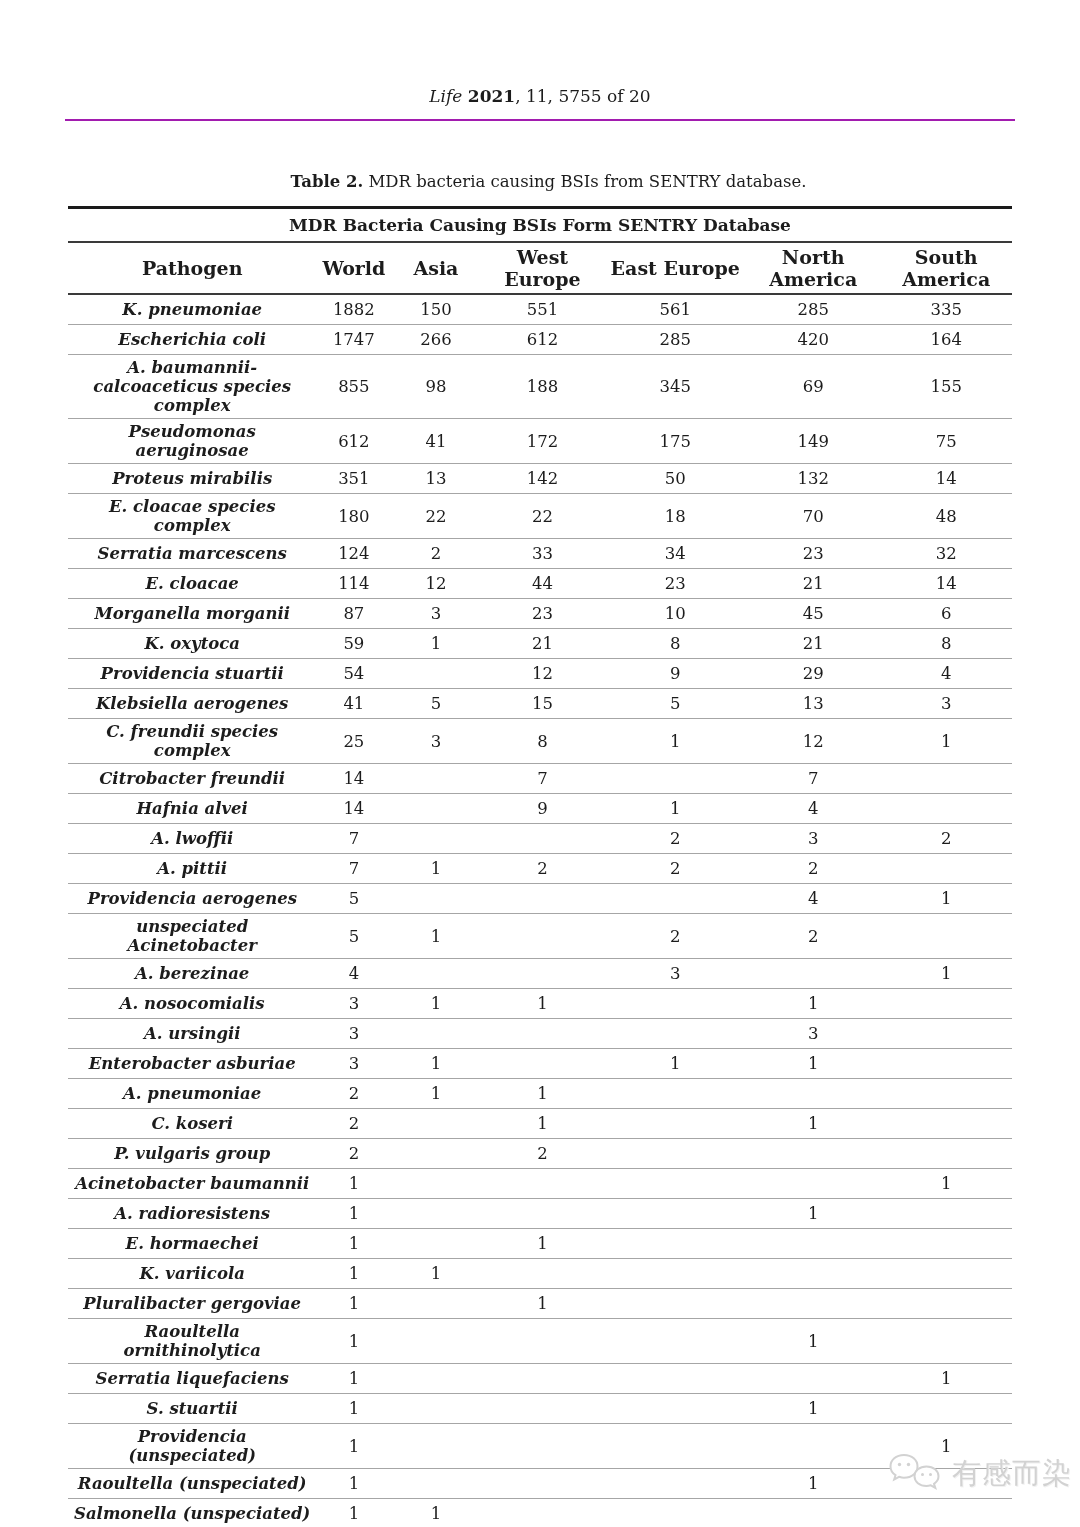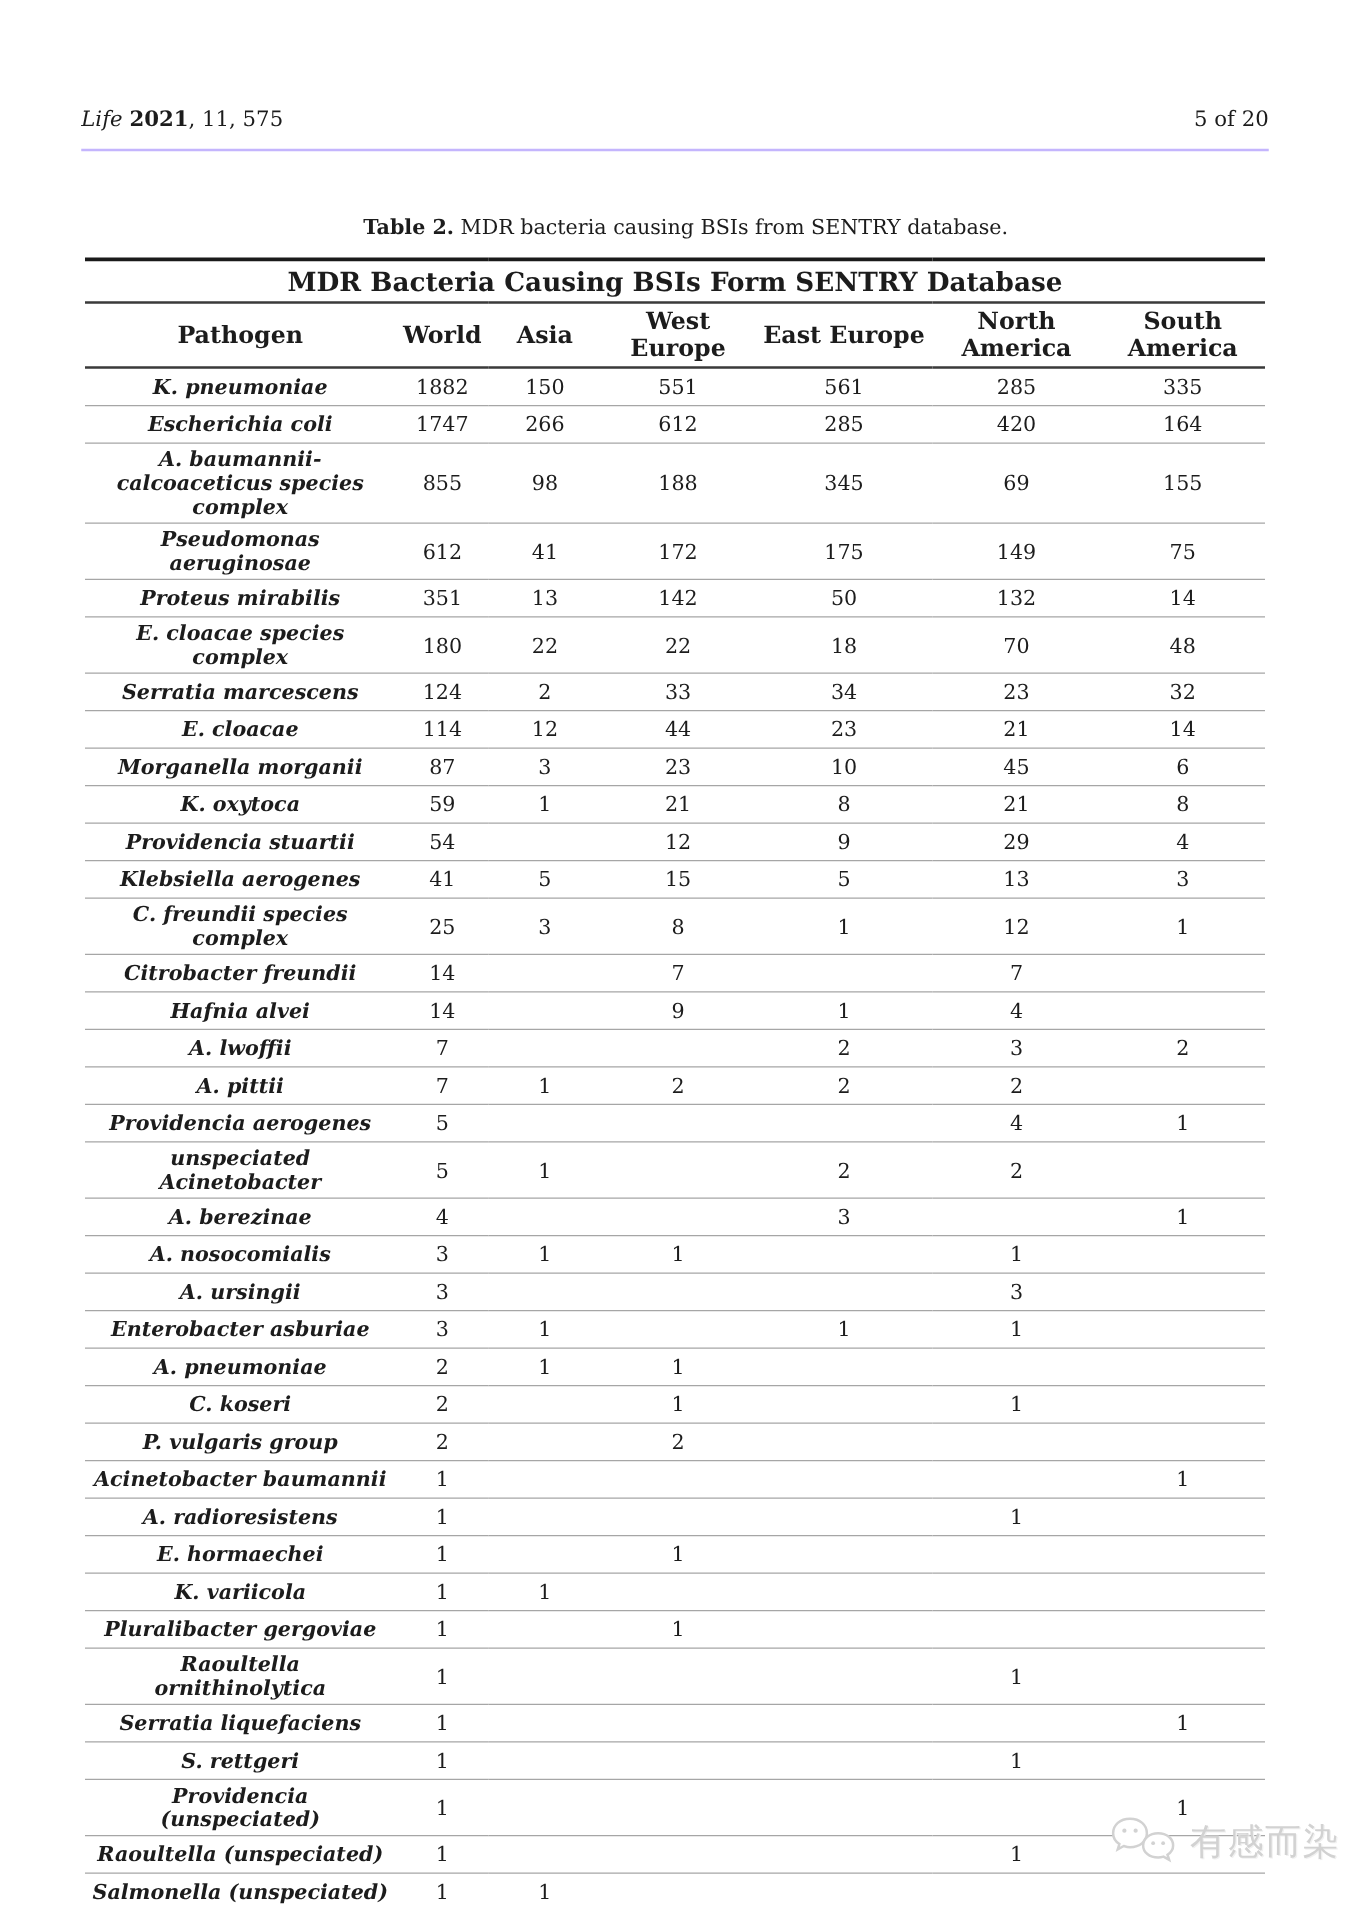--- a/index.html
+++ b/index.html
@@ -16,25 +16,25 @@
     color: #1c1c1c;
   }
 
   
   .page-header {
     position: absolute;
     left: 65px;
     right: 65px;
     top: 86px;
     display: flex;
-    justify-content: space-between;
+    justify-content: center;
     align-items: baseline;
     font-size: 17px;
     padding-bottom: 13px;
-    border-bottom: 2px solid #c4b5fd;
+    border-bottom: 2px solid #a21caf;
   }
   .journal-italic { font-style: italic; }
   .journal-bold { font-weight: bold; }
 
   
   .table-caption {
     position: absolute;
     left: 68px;
     right: 51px;
     top: 172px;
@@ -63,21 +63,21 @@
   .data-table col.c6 { width: 14.0%; }
 
   .data-table th, .data-table td {
     text-align: center;
     vertical-align: middle;
     padding: 3px 6px;
     height: 23px;
   }
   .span-header th {
     font-weight: bold;
-    font-size: 21px;
+    font-size: 17px;
     border-bottom: 2px solid #3a3a3a;
     height: 26px;
   }
   .cols-row th {
     font-weight: bold;
     font-size: 19px;
     border-bottom: 2px solid #3a3a3a;
     height: 24px;
   }
   .data-table tbody tr + tr td {
@@ -441,21 +441,21 @@
       <tr>
         <td class="pathogen">Serratia liquefaciens</td>
         <td class="val">1</td>
         <td class="val"></td>
         <td class="val"></td>
         <td class="val"></td>
         <td class="val"></td>
         <td class="val">1</td>
       </tr>
       <tr>
-        <td class="pathogen">S. rettgeri</td>
+        <td class="pathogen">S. stuartii</td>
         <td class="val">1</td>
         <td class="val"></td>
         <td class="val"></td>
         <td class="val"></td>
         <td class="val">1</td>
         <td class="val"></td>
       </tr>
       <tr>
         <td class="pathogen">Providencia (unspeciated)</td>
         <td class="val">1</td>

